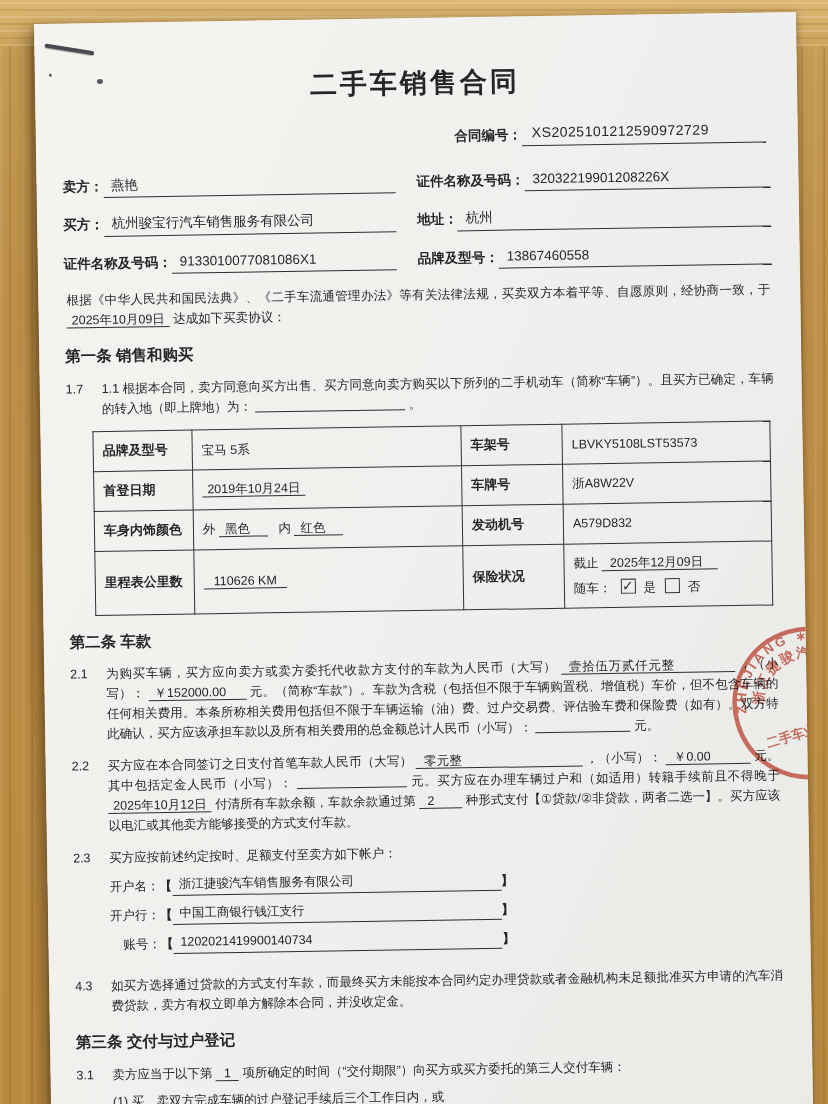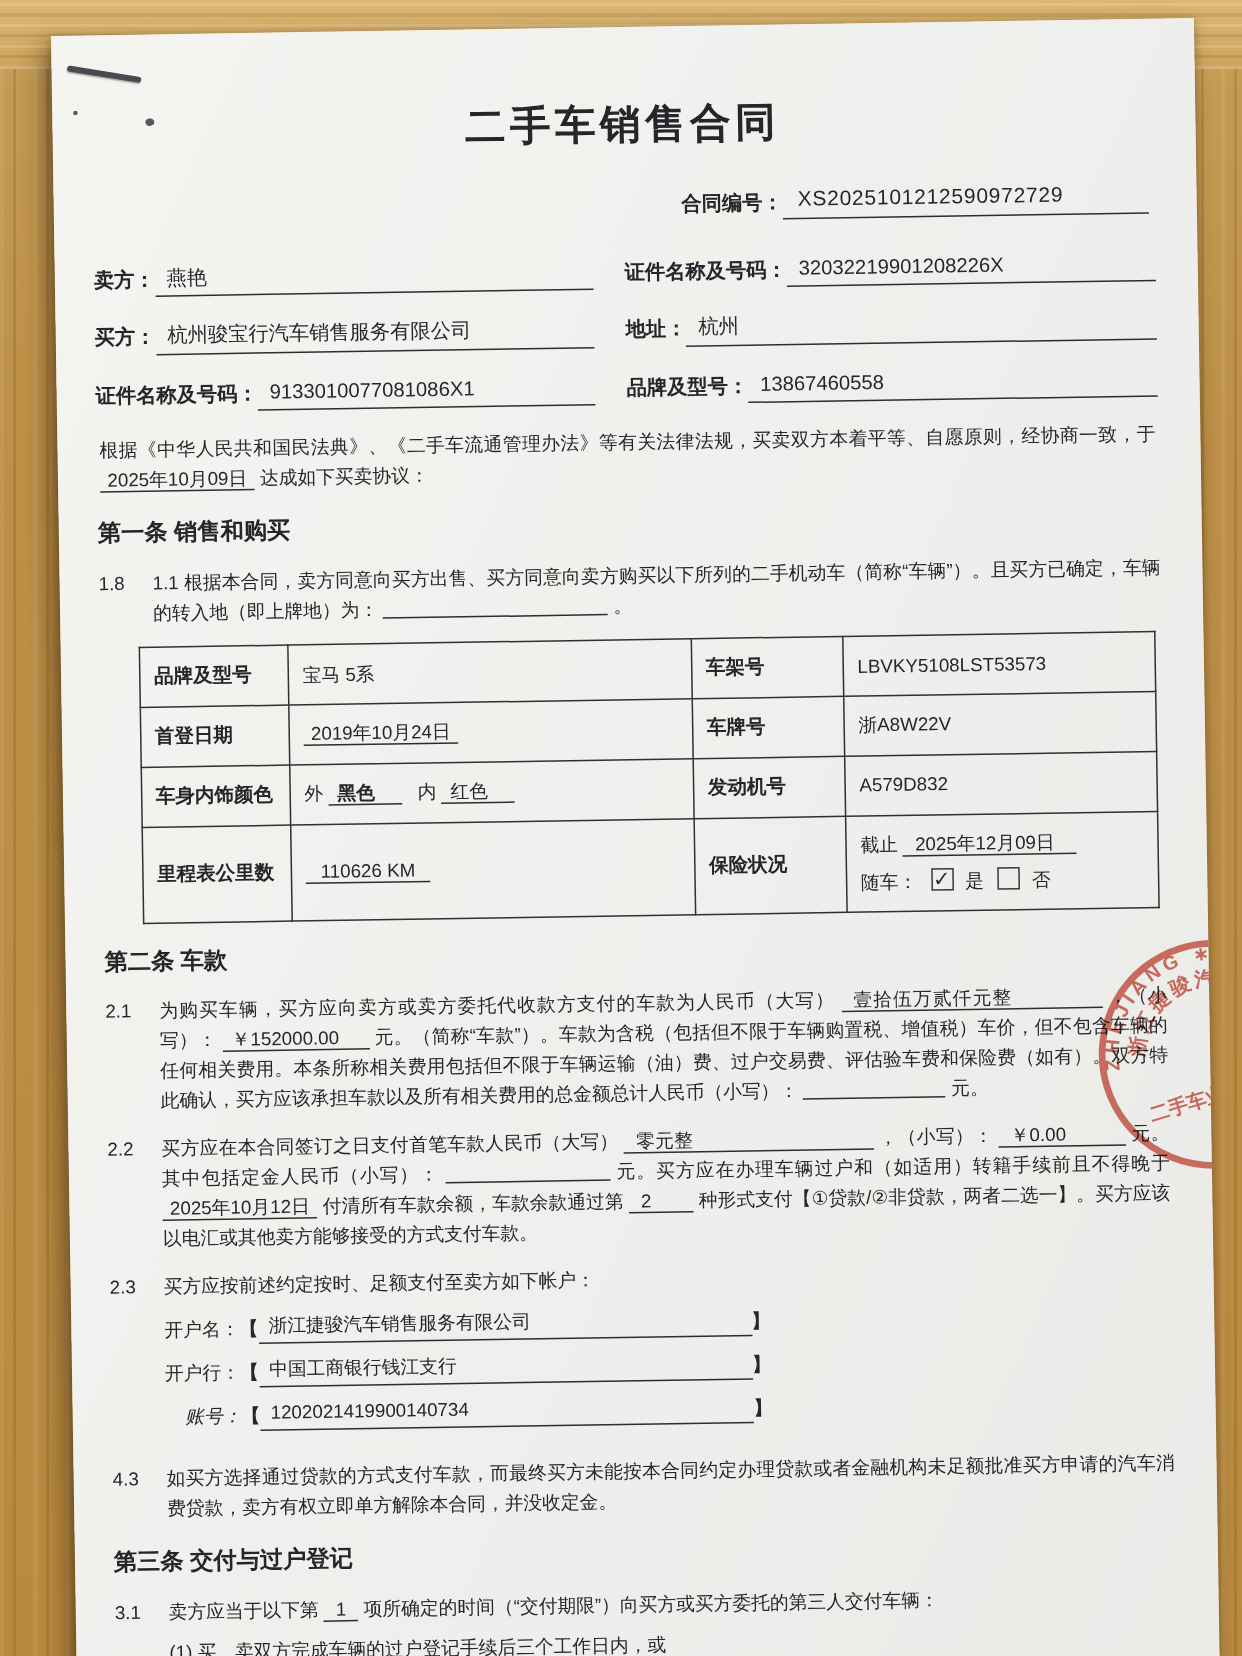--- a/index.html
+++ b/index.html
@@ -62,21 +62,21 @@
   table.veh td{border:1.6px solid #2e3034;padding:9px 9px;vertical-align:middle;}
   table.veh td.l{font-weight:700;width:80px;font-size:13px;}
   table.veh td.v2{width:250px;}
   table.veh td.l2{width:82px;}
   .cbox{display:inline-block;width:13px;height:13px;border:1.6px solid #34363a;margin:0 4px -2px 6px;
     position:relative;background:transparent;}
   .cbox .tick{position:absolute;left:0px;top:-5px;font-size:14px;color:#2c2e32;}
 
   .bank-row{display:flex;align-items:flex-end;margin:7px 0;}
   .bank-row .blbl{font-weight:400;white-space:nowrap;}
-  .bank-row.acct .blbl{padding-left:13px;font-style:italic;}
+  .bank-row.acct .blbl{padding-left:13px;}
   .bank-row .bval{display:inline-block;width:318px;border-bottom:1.5px solid #2b2d31;
     padding:0 4px 1px 7px;white-space:nowrap;}
   .bracket{font-weight:600;}
 
   .subitem{margin:7px 0 10px 0;}
 
   .stamp{position:absolute;left:679px;top:606px;opacity:.82;mix-blend-mode:multiply;pointer-events:none;}
 </style>
 </head>
 <body>
@@ -132,21 +132,21 @@
 
     <div class="para">
       <span>根据《中华人民共和国民法典》、《二手车流通管理办法》等有关法律法规，买卖双方本着平等、自愿原则，经协商一致，于</span>
       <span class="u">2025年10月09日</span>
       <span>达成如下买卖协议：</span>
     </div>
 
     <div class="sec-heading">第一条 销售和购买</div>
 
     <div class="clause">
-      <div class="cno">1.8</div>
+      <div class="cno">1.7</div>
       <div class="ctext">
         <span>1.1 根据本合同，卖方同意向买方出售、买方同意向卖方购买以下所列的二手机动车（简称“车辆”）。且买方已确定，车辆的转入地（即上牌地）为：</span>
         <span class="blank" style="width:150px;"></span>
         <span>。</span>
       </div>
     </div>
 
     <table class="veh">
       <tbody>
           <tr>
@@ -160,21 +160,21 @@
         <td class="v2">
           <span class="u">2019年10月24日</span>
         </td>
         <td class="l l2">车牌号</td>
         <td>浙A8W22V</td>
       </tr>
       <tr>
         <td class="l">车身内饰颜色</td>
         <td class="v2">
           <span>外</span>
-          <span class="u" style="padding:0 18px 0 6px;font-weight:bold;">黑色</span>
+          <span class="u" style="padding:0 18px 0 6px;">黑色</span>
           &nbsp;&nbsp;<span>内</span>
           <span class="u" style="padding:0 18px 0 6px;">红色</span>
         </td>
         <td class="l l2">发动机号</td>
         <td>A579D832</td>
       </tr>
       <tr>
         <td class="l">里程表公里数</td>
         <td class="v2">
           <span class="u" style="padding:0 10px;">110626 KM</span>

